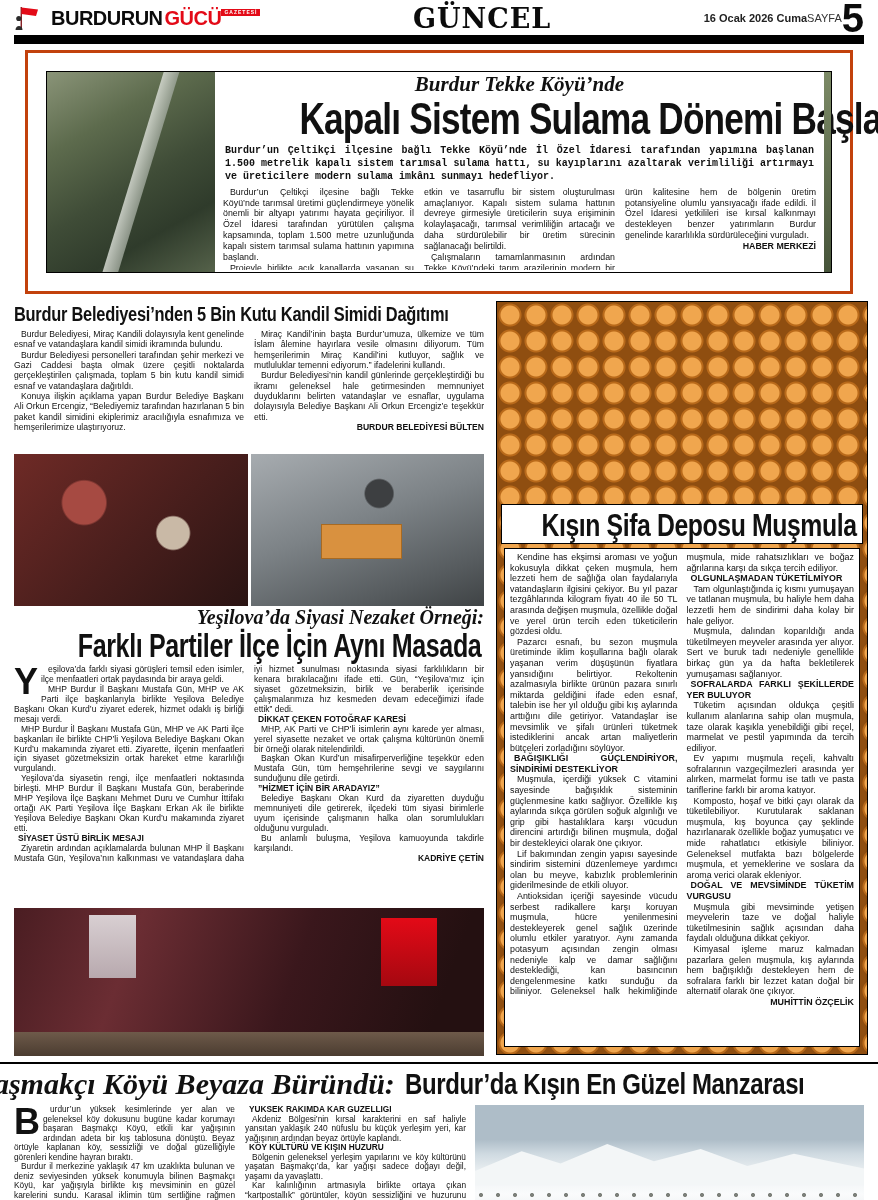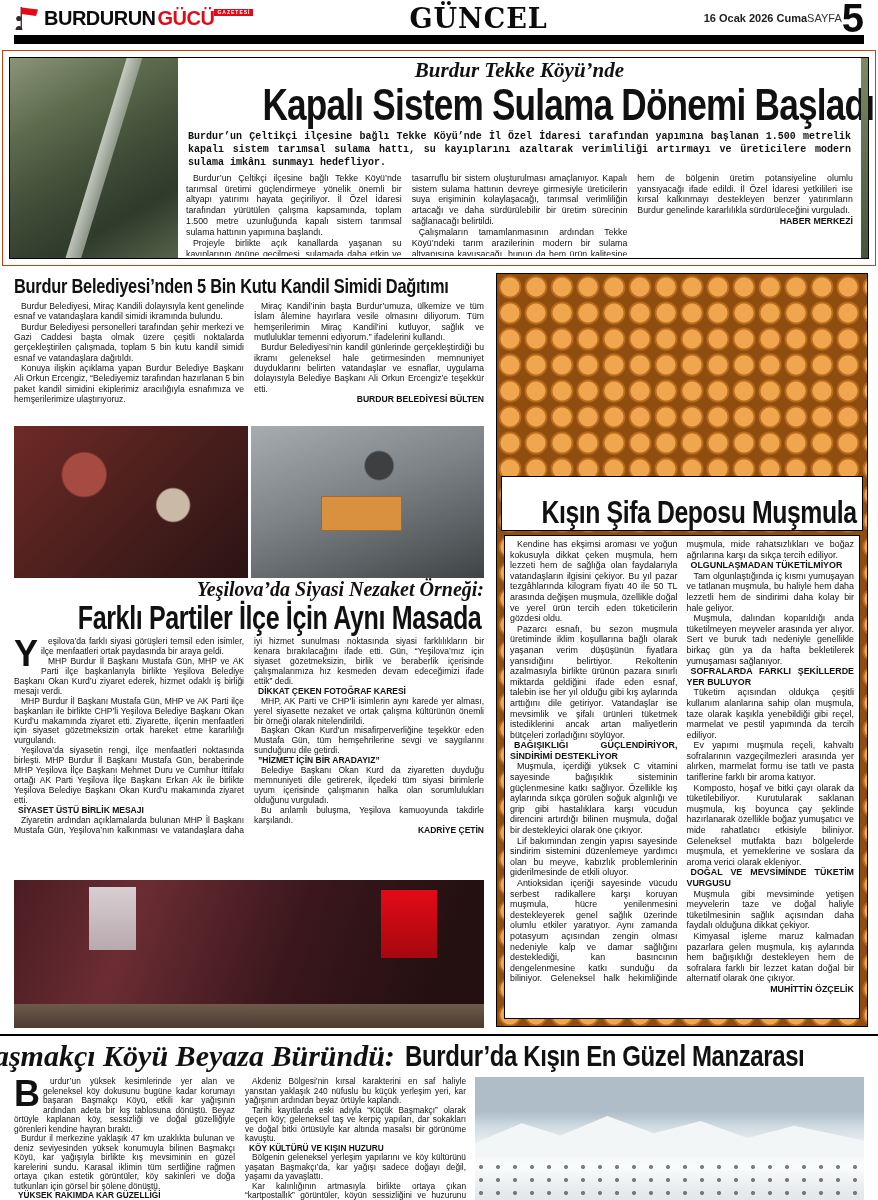--- a/index.html
+++ b/index.html
@@ -2,21 +2,21 @@
 <html lang="tr"><head>
 <meta charset="utf-8">
 <style>
   html,body{margin:0;padding:0;}
   body{width:878px;height:1200px;overflow:hidden;background:#fff;color:#111;
        font-family:"Liberation Sans",sans-serif;-webkit-font-smoothing:antialiased;}
   .page{position:relative;width:878px;height:1200px;background:#fff;}
 
   
   .masthead{display:flex;align-items:center;justify-content:space-between;height:32px;padding:2px 14px 0;}
-  .brand{display:flex;align-items:center;gap:4px;}
+  .brand{display:flex;align-items:center;gap:11px;}
   .flag-svg{width:26px;height:26px;}
   .brand-words{display:flex;align-items:flex-start;font-weight:bold;letter-spacing:-0.5px;line-height:1;}
   .b-black{font-size:20px;color:#0b0b0b;}
   .b-col{display:inline-flex;flex-direction:row;align-items:flex-start;margin-left:2px;}
   .b-red{font-size:20px;color:#e30a17;}
   .b-badge{font-size:5px;letter-spacing:1px;color:#fff;background:#e30a17;padding:1px 3px;margin-top:1px;}
   .section-title{font-family:"DejaVu Serif",serif;font-weight:bold;font-size:27px;letter-spacing:1px;color:#0b0b0b;}
   .mast-right{display:flex;align-items:center;gap:0;}
   .dateline{font-size:11px;font-weight:bold;color:#222;}
   .sayfa{font-size:11px;color:#333;text-align:right;}
@@ -25,21 +25,21 @@
 
   
   .cond{display:inline-block;white-space:nowrap;font-weight:bold;transform-origin:center center;}
   .photo{position:relative;overflow:hidden;}
   p{margin:0;text-indent:7px;}
   .subhead{font-weight:bold;text-indent:4px;}
   .byline{font-weight:bold;text-align:right;text-indent:0;}
   .dropcap{float:left;font-weight:bold;font-size:36px;line-height:.82;padding:2px 3px 0 0;text-indent:0;}
 
   
-  .feature-outer{margin:0 2px;border:1px solid #c2410c;padding:6px;}
+  .feature-outer{margin:0 25px;border:3px solid #c2410c;padding:18px;}
   .feature-inner{border:1px solid #000;display:flex;height:200px;}
   .irrigation-photo{flex:0 0 168px;background:linear-gradient(150deg,#8a9478 0%,#5d6b4d 28%,#3f4c37 55%,#2f3b2b 76%,#55624a 100%);}
   .pipe{position:absolute;left:50%;top:-12%;width:15px;height:132%;transform:rotate(17deg);
         background:linear-gradient(90deg,#d8dcd4,#9aa296);opacity:.85;}
   .feature-strip{flex:0 0 7px;background:linear-gradient(#7c8a66,#46543a);}
   .feature-content{flex:1;display:flex;flex-direction:column;padding:1px 8px 2px;min-width:0;}
   .f-kicker{text-align:center;font-family:"Liberation Serif",serif;font-style:italic;font-weight:bold;font-size:21px;line-height:1.1;}
   .f-headline{text-align:center;line-height:1;margin:1px 0 3px;}
   .f-headline .cond{font-size:44px;letter-spacing:-1px;transform:scaleX(.8);}
   .f-lead{font-family:Liberation Mono, monospace;font-weight:bold;font-size:10px;line-height:1.32;text-align:justify;text-indent:0;margin:0 2px 3px;}
@@ -69,21 +69,21 @@
   .yesilova-photo{height:148px;margin-top:3px;background:linear-gradient(110deg,#4a1d22,#6b2d33 25%,#3a171c 58%,#241011 88%);}
   .yflag-red{position:absolute;right:10%;top:7%;width:12%;height:46%;background:linear-gradient(#e30a17,#a50810);}
   .yflag-light{position:absolute;left:16%;top:5%;width:10%;height:42%;background:linear-gradient(#d8cfd2,#b8a9ae);}
   .ydesk{position:absolute;bottom:0;left:0;width:100%;height:16%;background:linear-gradient(#6e5a4a,#4b3c30);}
 
   .musmula-box{border:1px solid #000;height:752px;display:flex;flex-direction:column;
       background-color:#8f4e10;
       background-image:radial-gradient(circle at 13px 13px,#f0a64e 0 9px,#b96a1a 10px 11px,transparent 12px);
       background-size:26px 26px;}
   .musmula-photo{height:202px;flex:0 0 202px;}
-  .m-headline{background:#fff;border:1px solid #000;margin:0 4px;text-align:right;line-height:1;padding:20px 0 2px;}
+  .m-headline{background:#fff;border:1px solid #000;margin:0 4px;text-align:right;line-height:1;padding:5px 0 2px;}
   .m-headline .cond{font-size:31px;transform:scaleX(.8);letter-spacing:-0.5px;}
   .m-body{flex:1;background:#fff;border:1px solid #000;margin:4px 7px 7px;padding:3px 5px;
           columns:2;column-gap:9px;font-size:8.9px;line-height:1.19;text-align:justify;overflow:hidden;}
 
   
   .bottom-rule{height:2px;background:#000;margin-top:6px;}
   .bottom{margin:5px 14px 0;}
   .b-headline{display:flex;align-items:baseline;gap:10px;white-space:nowrap;justify-content:center;}
   .bh-kicker{font-family:"Liberation Serif",serif;font-style:italic;font-weight:bold;font-size:30px;line-height:1;}
   .bh-main{line-height:1;}
@@ -225,21 +225,20 @@
     <div class="b-headline">
       <span class="bh-kicker">Başmakçı Köyü Beyaza Büründü:</span>
       <span class="bh-main"><span class="cond">Burdur’da Kışın En Güzel Manzarası</span></span>
     </div>
     <div class="bottom-content">
       <div class="b-body">
         <p><span class="dropcap">B</span><span>urdur’un yüksek kesimlerinde yer alan ve geleneksel köy dokusunu bugüne kadar korumayı başaran Başmakçı Köyü, etkili kar yağışının ardından adeta bir kış tablosuna dönüştü. Beyaz örtüyle kaplanan köy, sessizliği ve doğal güzelliğiyle görenleri kendine hayran bıraktı.</span></p>
         <p>Burdur il merkezine yaklaşık 47 km uzaklıkta bulunan ve deniz seviyesinden yüksek konumuyla bilinen Başmakçı Köyü, kar yağışıyla birlikte kış mevsiminin en güzel karelerini sundu. Karasal iklimin tüm sertliğine rağmen ortaya çıkan estetik görüntüler, köy sakinleri ve doğa tutkunları için görsel bir şölene dönüştü.</p>
         <p class="subhead">YÜKSEK RAKIMDA KAR GÜZELLİĞİ</p>
         <p>Akdeniz Bölgesi’nin kırsal karakterini en saf haliyle yansıtan yaklaşık 240 nüfuslu bu küçük yerleşim yeri, kar yağışının ardından beyaz örtüyle kaplandı.</p>
-        <p>Tarihi kayıtlarda eski adıyla “Küçük Başmakçı” olarak geçen köy; geleneksel taş ve kerpiç yapıları, dar sokakları ve doğal bitki örtüsüyle kar altında masalsı bir görünüme kavuştu.</p>
         <p class="subhead">KÖY KÜLTÜRÜ VE KIŞIN HUZURU</p>
         <p>Bölgenin geleneksel yerleşim yapılarını ve köy kültürünü yaşatan Başmakçı’da, kar yağışı sadece doğayı değil, yaşamı da yavaşlattı.</p>
         <p>Kar kalınlığının artmasıyla birlikte ortaya çıkan “kartpostallık” görüntüler, köyün sessizliğini ve huzurunu taçlandırdı. Köy sakinleri, kışın tadını çıkarırken bir yandan da beyaza bürünen doğanın keyfini sürdü.</p>
 
       </div>
       <div class="photo snow-photo"></div>
     </div>
   </section>
 
 </div>

